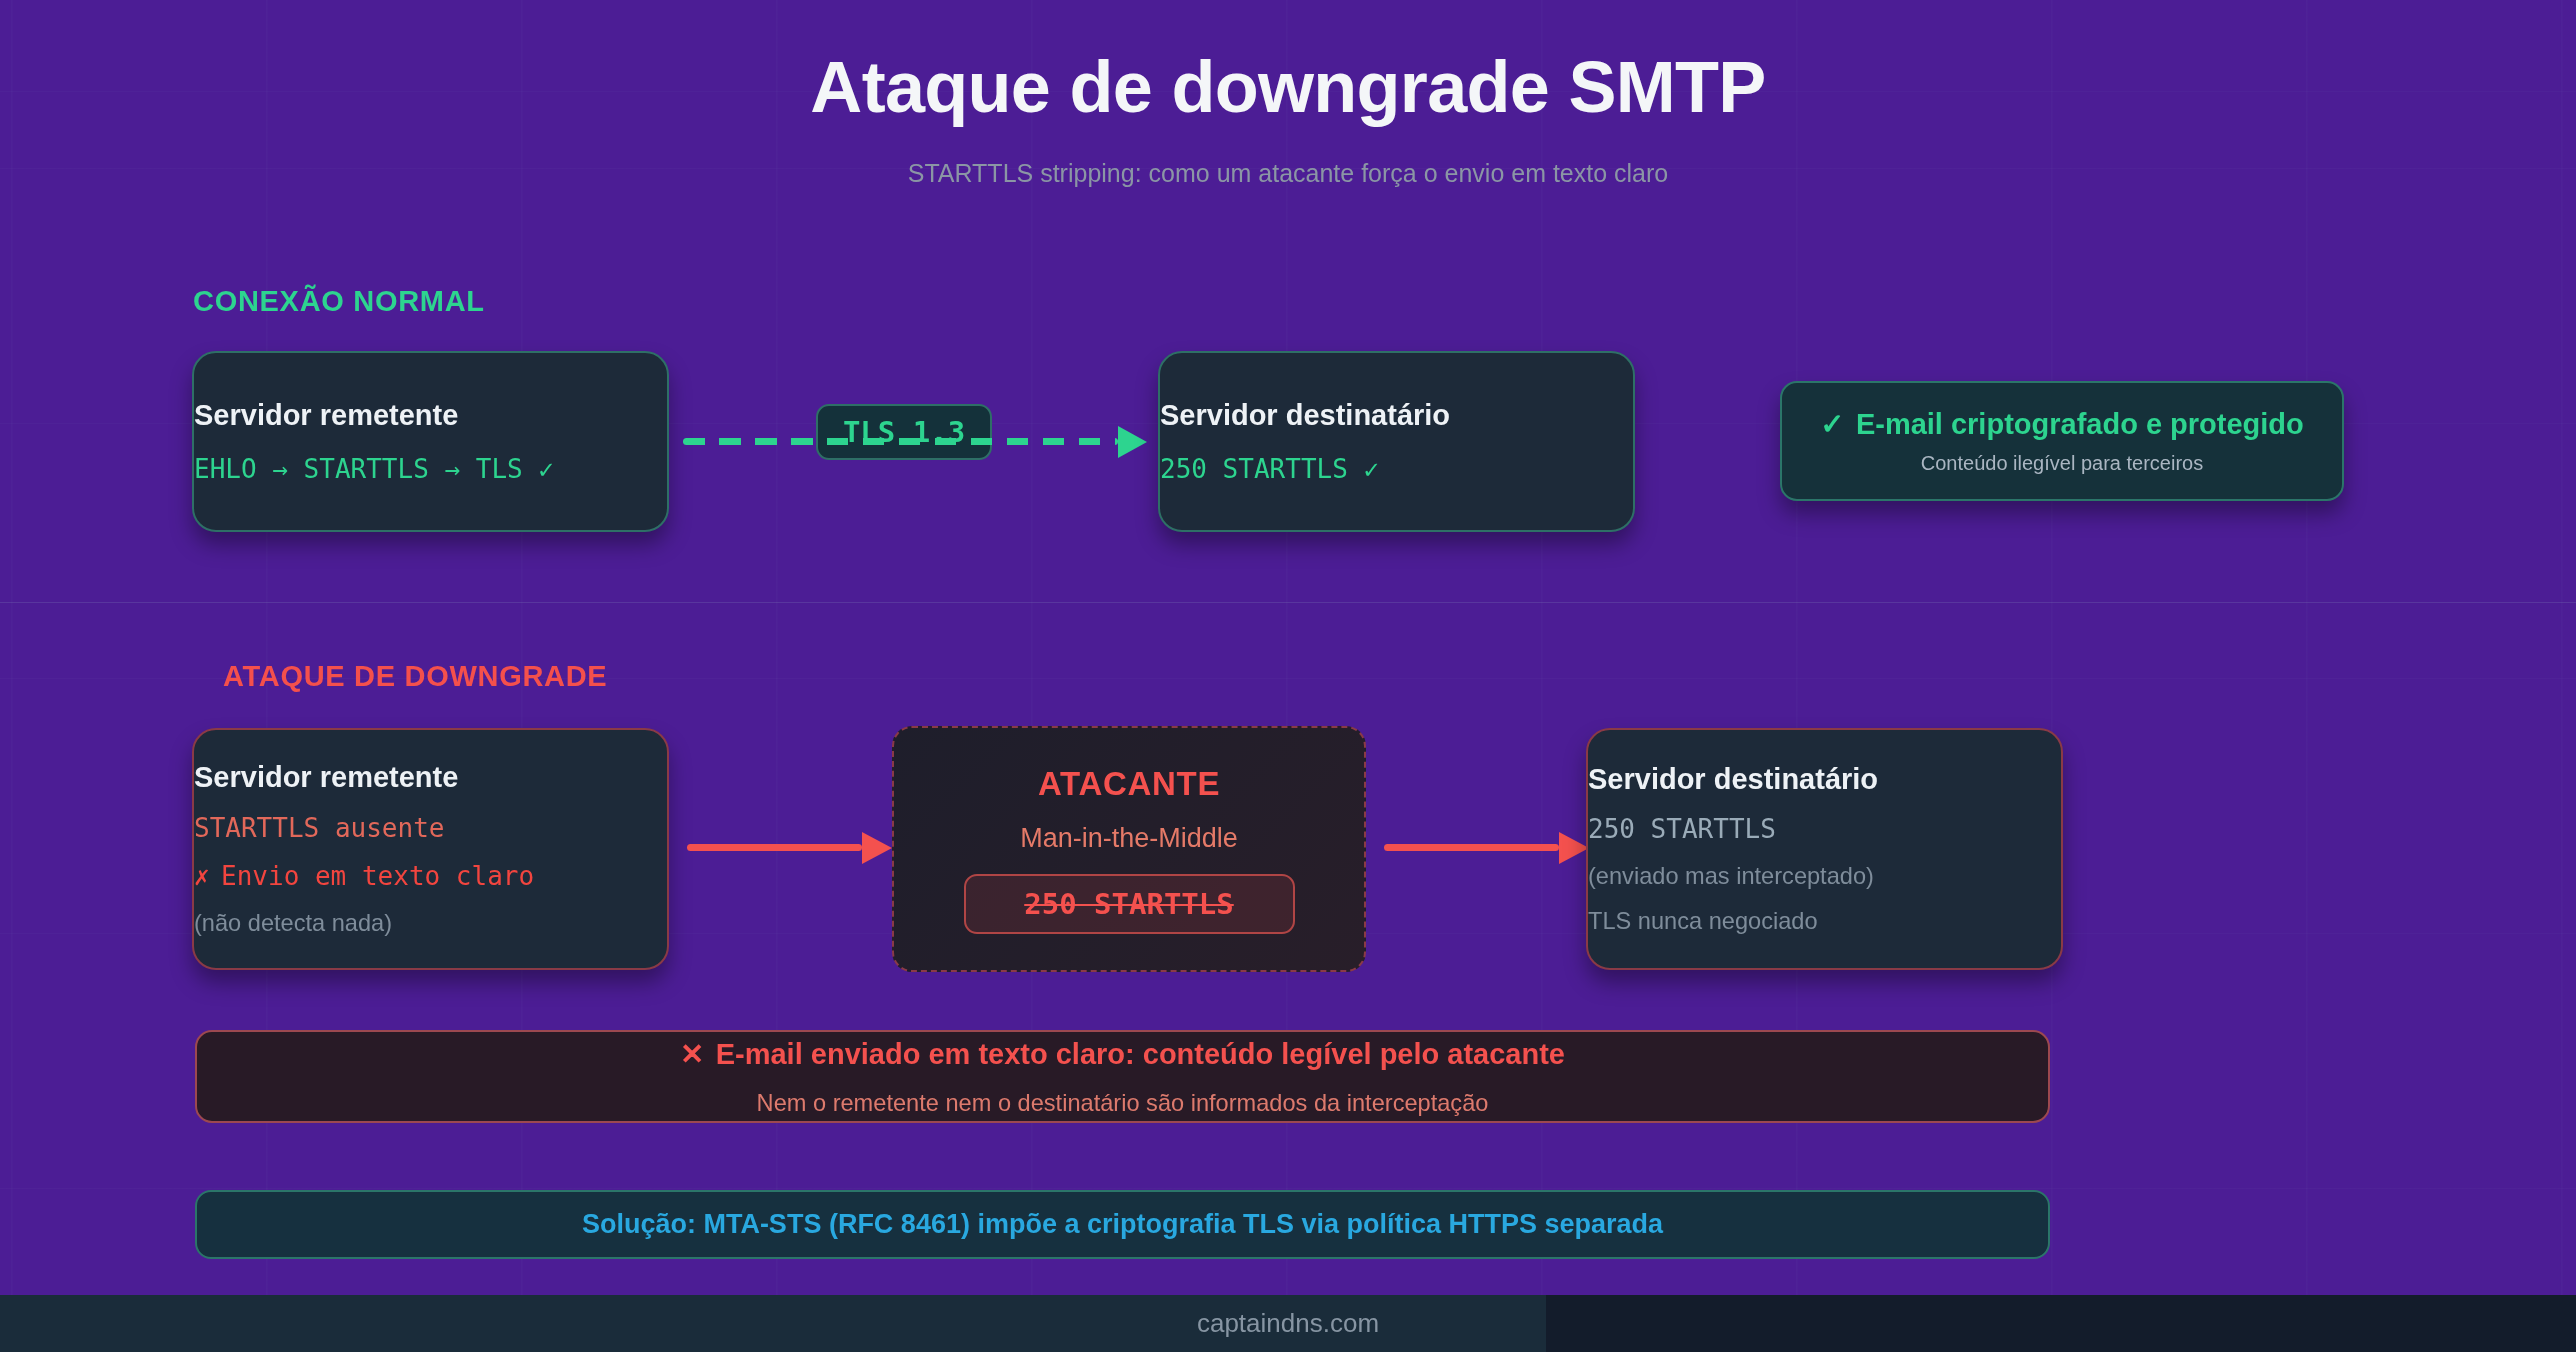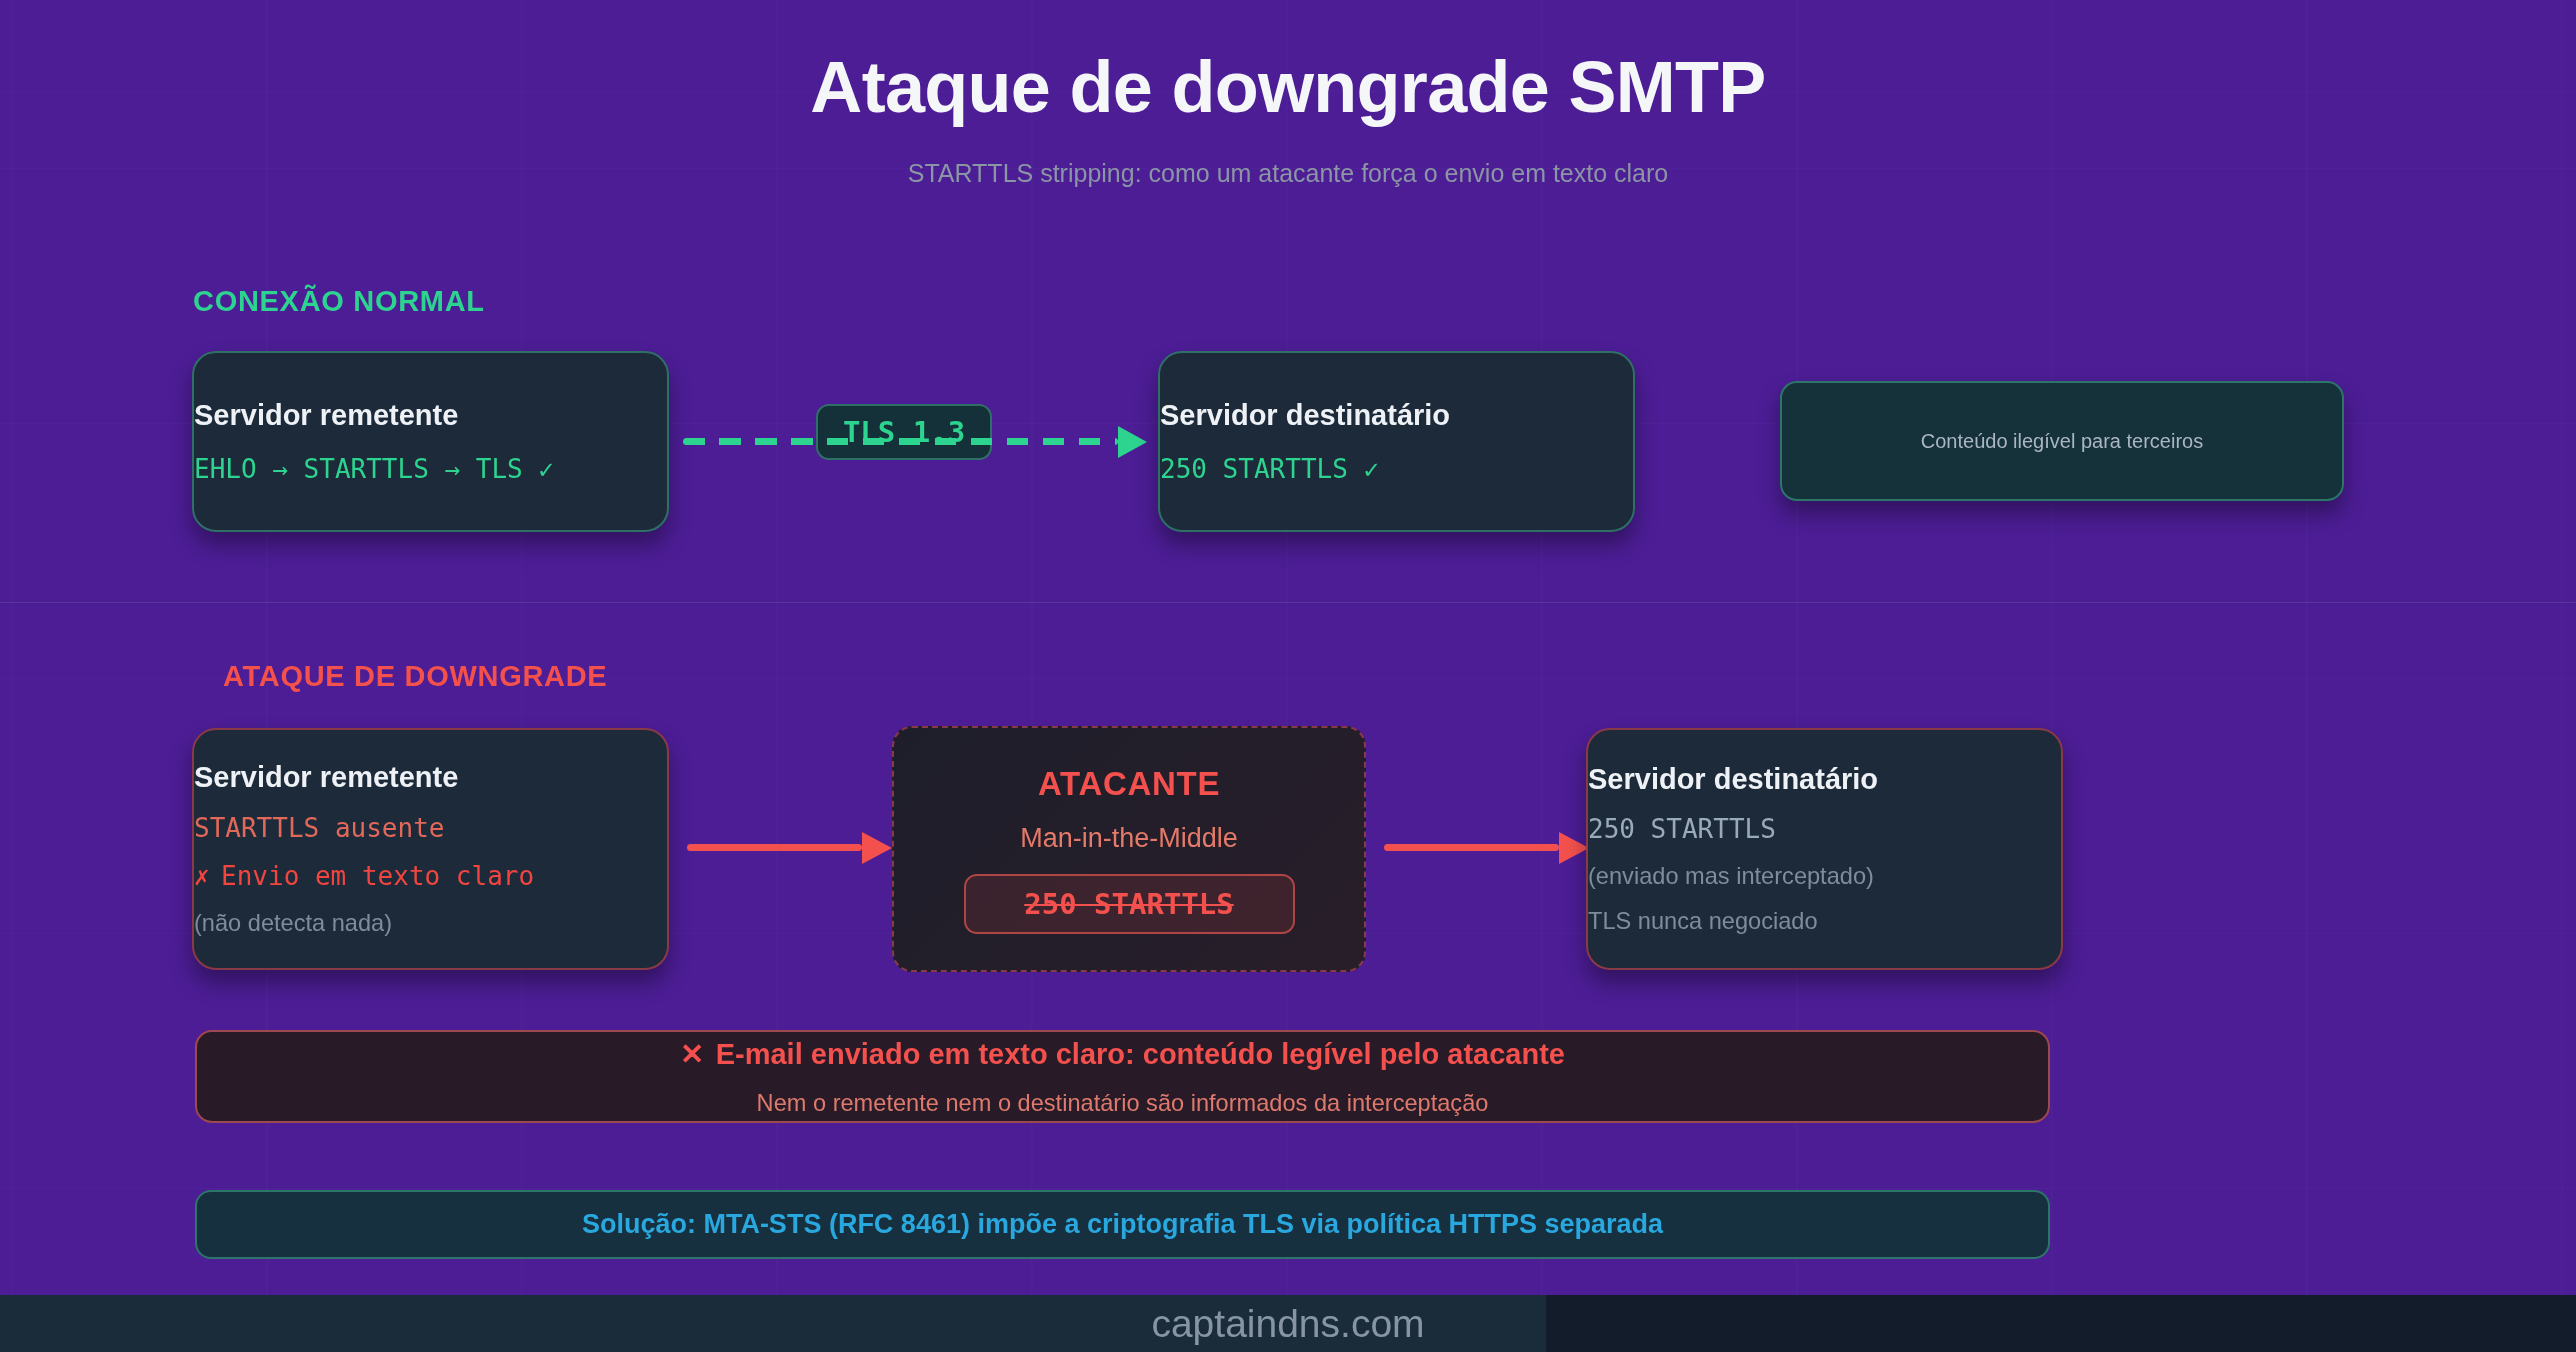--- a/index.html
+++ b/index.html
@@ -121,21 +121,21 @@
     background:#16303f;border:2.1px solid #2b7569;border-radius:16px;
     display:flex;align-items:center;justify-content:center;
     font-size:27px;font-weight:700;color:#29a8e0;
   }
 
   #footer{position:absolute;left:0;top:1295px;width:2576px;height:57px;background:#131c2b;}
   #footer-band{position:absolute;left:0;top:0;width:1546px;height:57px;background:#1a2c3a;}
   #footer-text{
     position:absolute;left:0;top:0;width:2576px;height:57px;
     display:flex;align-items:center;justify-content:center;
-    font-size:39px;color:#8795a3;
+    font-size:26px;color:#8795a3;
   }
   .icon-gap{margin-right:11.4px;}
 </style>
 </head>
 <body>
 
 <div id="canvas">
   <div id="grid"></div>
   <div id="section-divider"></div>
 
@@ -155,20 +155,21 @@
     <div class="shaft"></div>
     <div class="head"></div>
   </div>
 
   <div id="box-normal-receiver" class="panel">
     <div class="panel-title">Servidor destinatário</div>
     <div class="mono code-green">250 STARTTLS ✓</div>
   </div>
 
   <div id="result-normal">
+    <div class="line1"><span class="icon-gap">✓</span><span>E-mail criptografado e protegido</span></div>
     <div class="line2">Conteúdo ilegível para terceiros</div>
   </div>
 
   <div id="label-attack" class="section-label">ATAQUE DE DOWNGRADE</div>
 
   <div id="box-attack-sender" class="panel red-b">
     <div class="panel-title">Servidor remetente</div>
     <div class="mono code-salmon">STARTTLS ausente</div>
     <div class="mono code-red"><span class="icon-gap">✗</span><span>Envio em texto claro</span></div>
     <div class="note-gray">(não detecta nada)</div>

